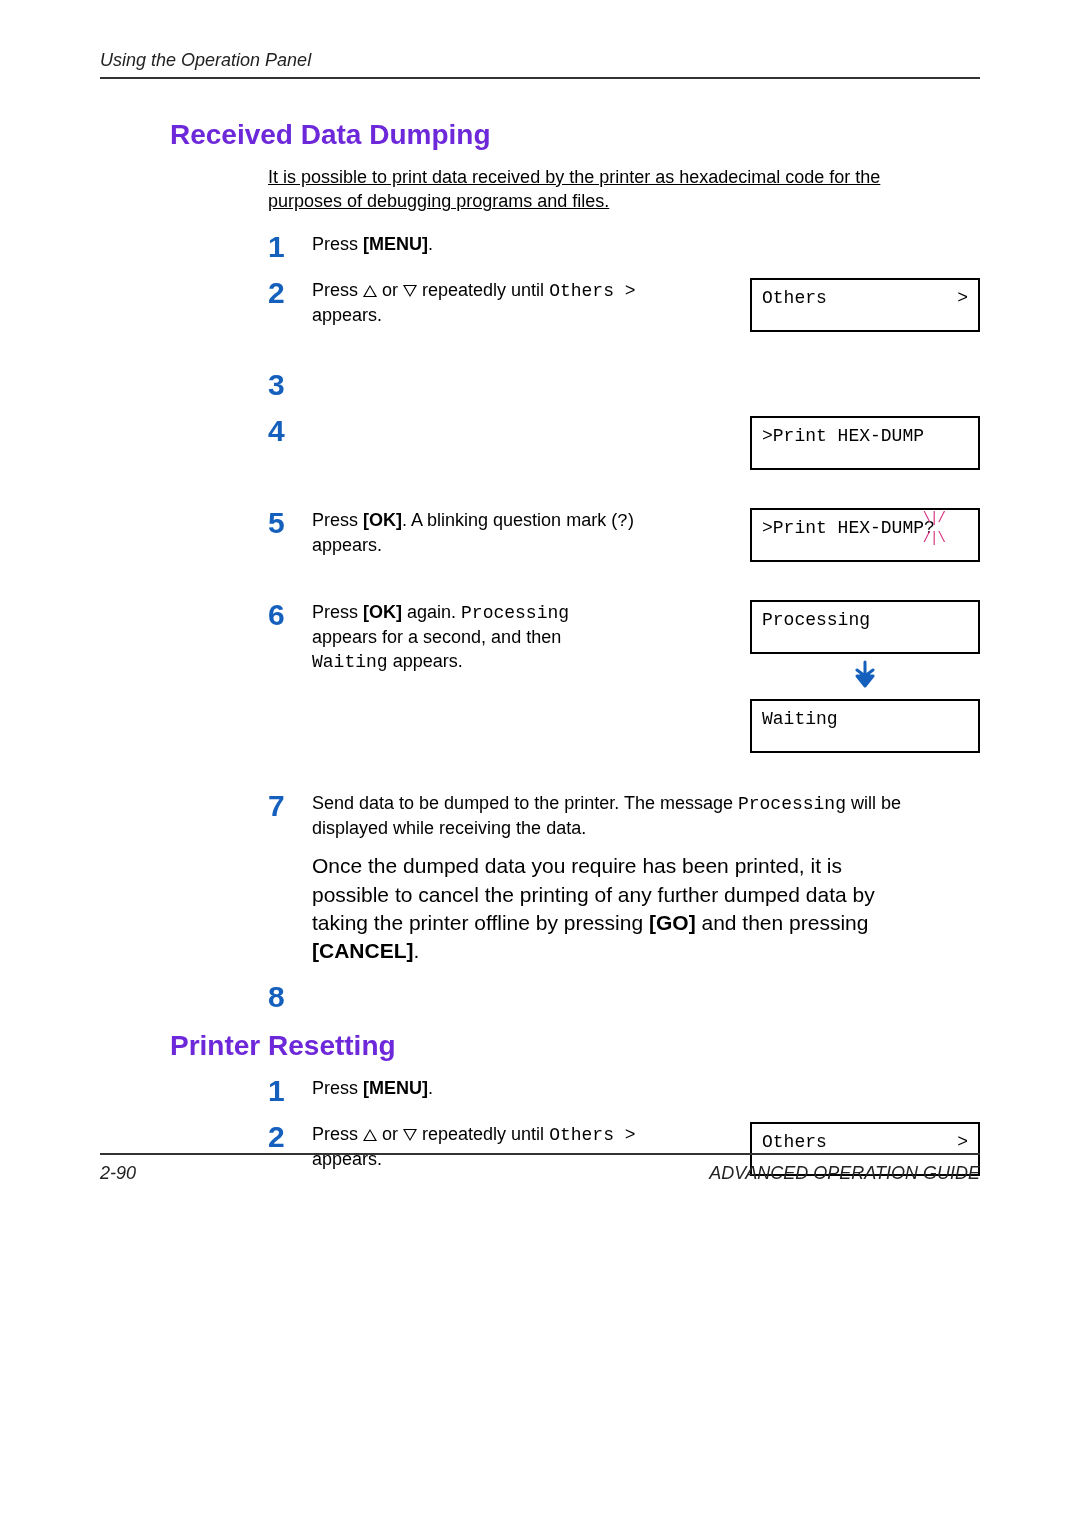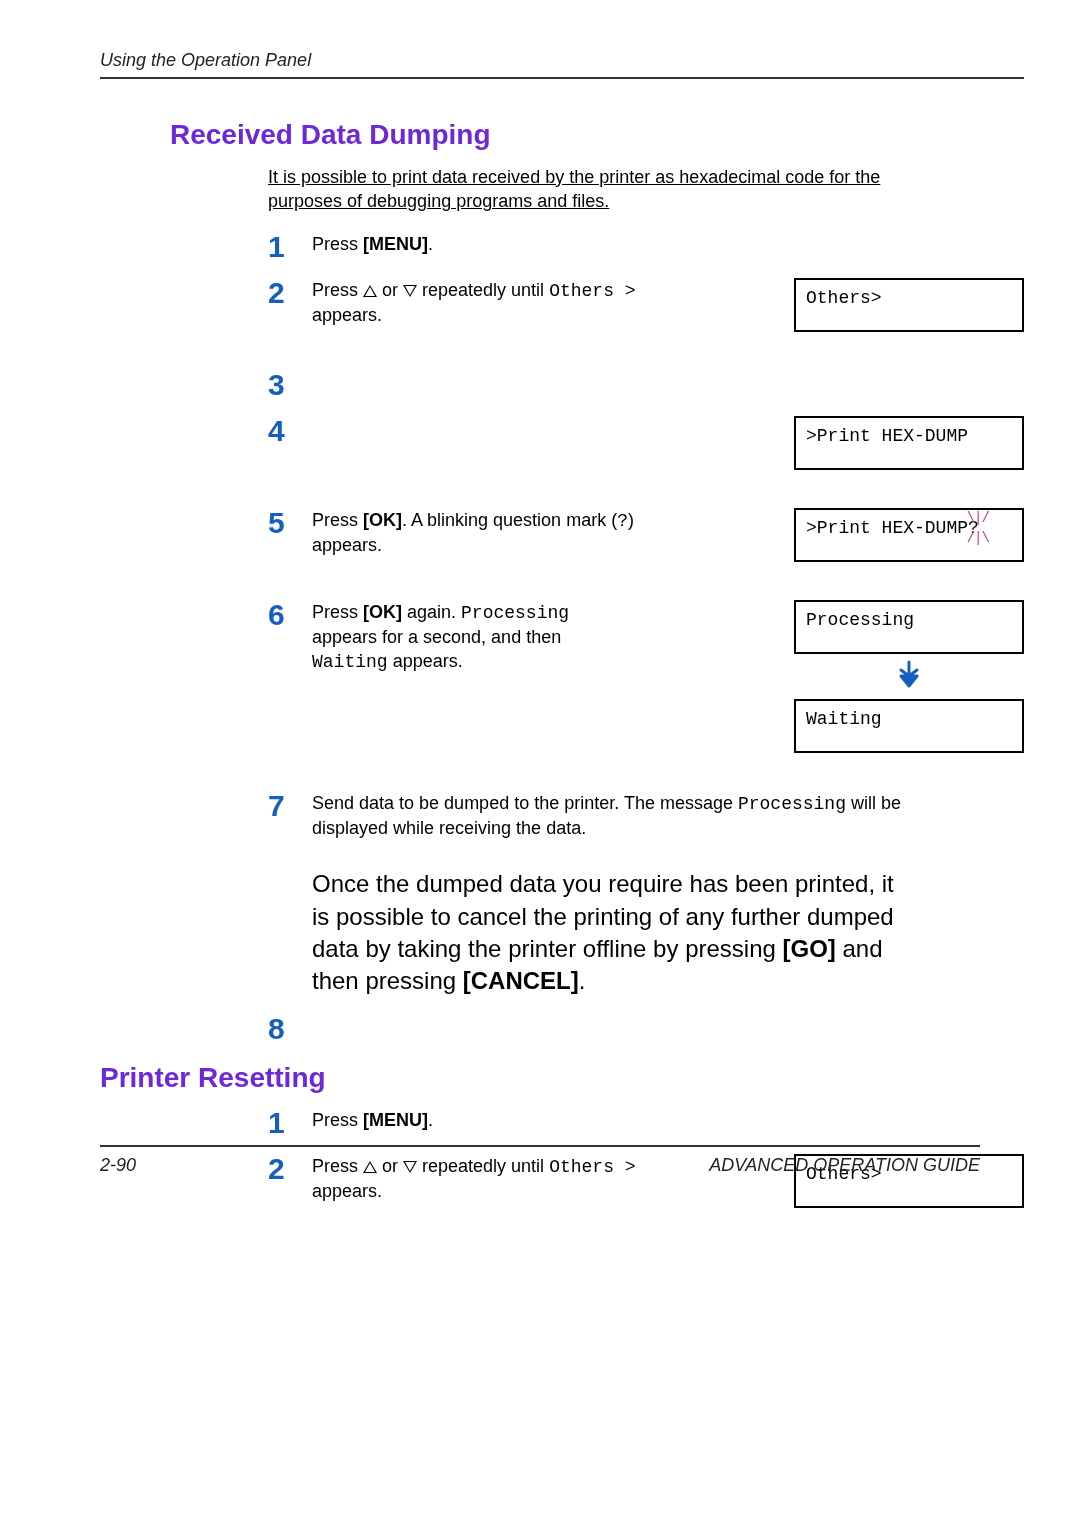--- a/index.html
+++ b/index.html
@@ -6,21 +6,21 @@
     margin: 0;
     padding: 0;
     background: #fff;
     font-family: Arial, Helvetica, sans-serif;
     color: #000;
     width: 1080px;
   }
   .page {
     width: 1080px;
     height: 1216px;
-    padding: 50px 56px 0 100px;
+    padding: 50px 100px 0 100px;
     box-sizing: border-box;
     position: relative;
   }
   .header {
     font-style: italic;
     color: #222;
     font-size: 18px;
     padding-bottom: 6px;
   }
   .header-rule {
@@ -81,20 +81,21 @@
   .lcd {
     border: 2px solid #000;
     width: 230px;
     height: 54px;
     padding: 8px 10px;
     box-sizing: border-box;
     font-family: "Courier New", Courier, monospace;
     font-size: 18px;
     display: flex;
     align-items: flex-start;
+    justify-content: space-between;
   }
   .lcd-left {
     white-space: nowrap;
   }
   .lcd-right {
     font-family: "Courier New", Courier, monospace;
   }
   .arrow-down {
     text-align: center;
     color: #1560bd;
@@ -171,39 +172,39 @@
   }
   .blink-rays2 {
     position: absolute;
     bottom: -8px; right: -10px;
     color: #d63384;
     font-size: 14px;
     letter-spacing: -1px;
   }
   .footer {
     position: absolute;
-    bottom: 40px;
+    bottom: 32px;
     left: 100px;
     right: 100px;
   }
   .footer-rule {
     border-top: 2px solid #333;
     margin-bottom: 8px;
   }
   .footer-row {
     display: flex;
     justify-content: space-between;
     font-style: italic;
     font-size: 18px;
     color: #222;
   }
   .para {
-    font-size: 24px;
+    font-size: 21px;
     line-height: 1.35;
-    margin-top: 28px;
+    margin-top: 12px;
     width: 590px;
   }
 </style>
 </head>
 <body>
 
 <div class="page">
   <div class="header">Using the Operation Panel</div>
   <div class="header-rule"></div>
 
@@ -299,21 +300,21 @@
           <span>Once the dumped data you require has been printed, it is possible to cancel the printing of any further dumped data by taking the printer offline by pressing </span><span class="bold">[GO]</span><span> and then pressing </span><span class="bold">[CANCEL]</span><span>.</span>
         </div>
       </div>
     </div>
 
     <div class="step-row">
       <div class="step-num">8</div>
     </div>
   </div>
 
-  <div style="margin-top:18px;">
+  <div style="margin-left:70px; margin-top:18px;">
     <div class="section-title">Printer Resetting</div>
   </div>
 
   <div class="indent">
 
     <div class="step-row">
       <div class="step-num">1</div>
       <div class="step-text-wide">
         <span>Press </span><span class="bold">[MENU]</span><span>.</span>
       </div>

